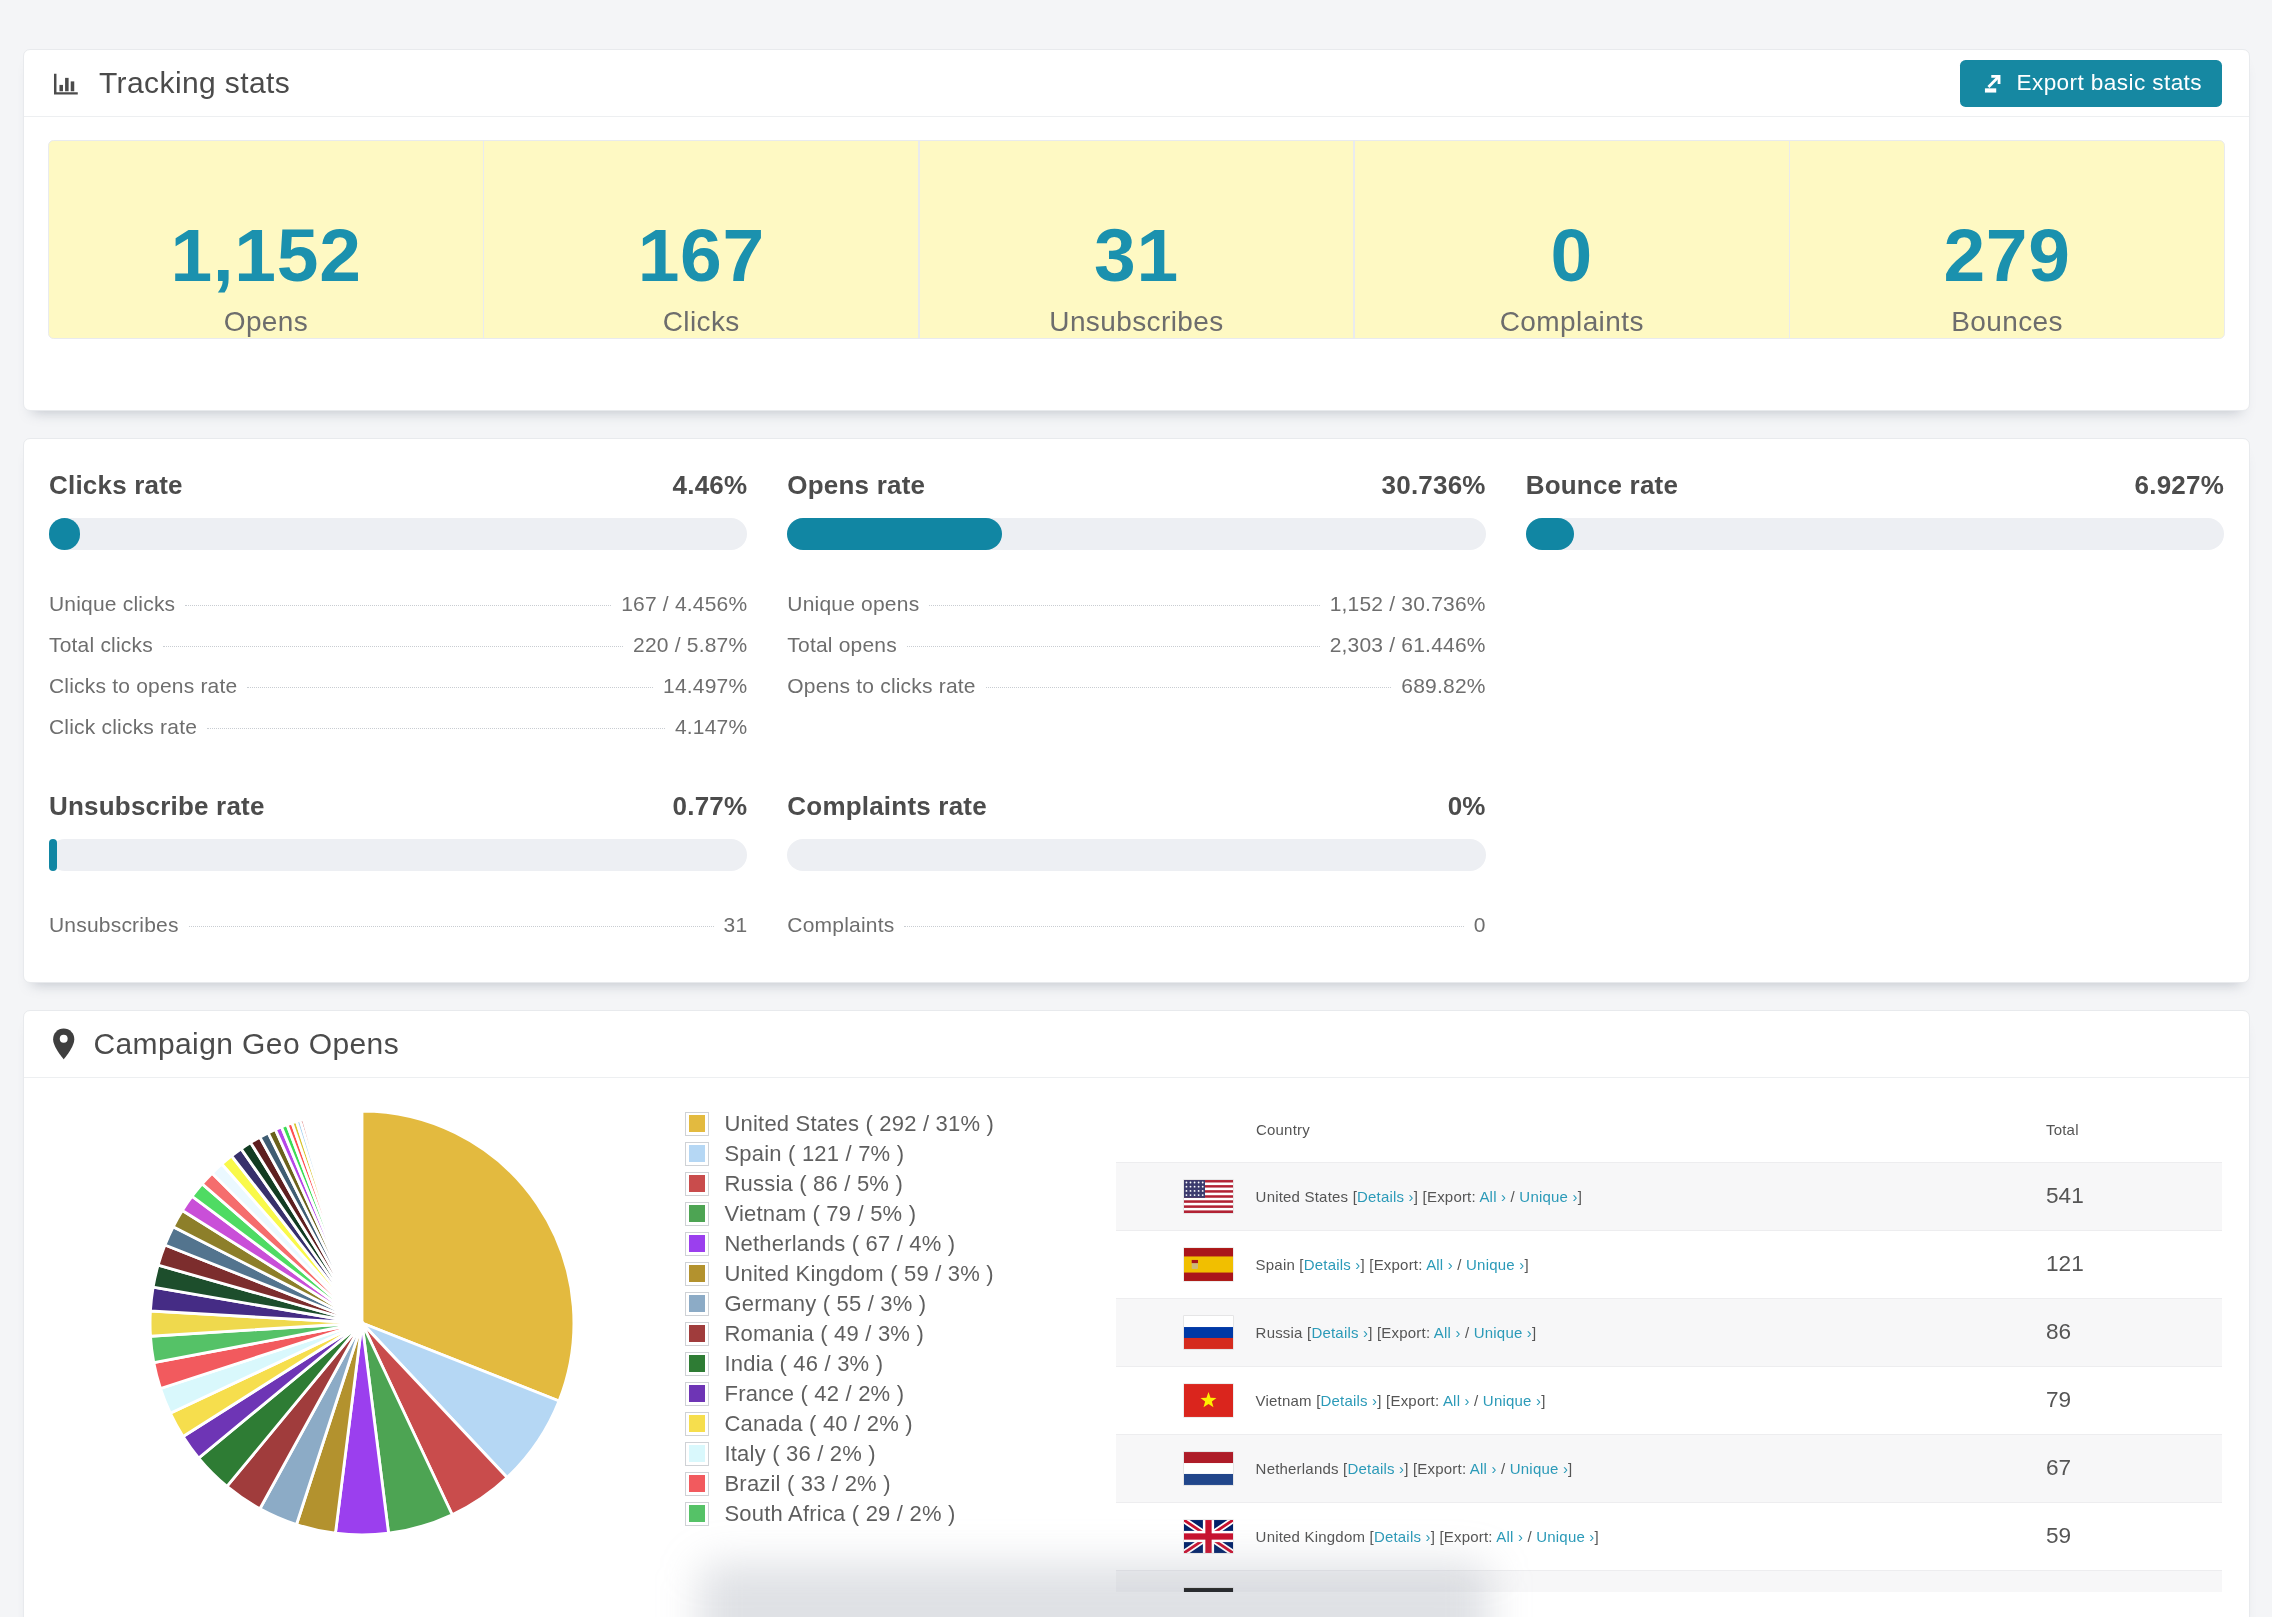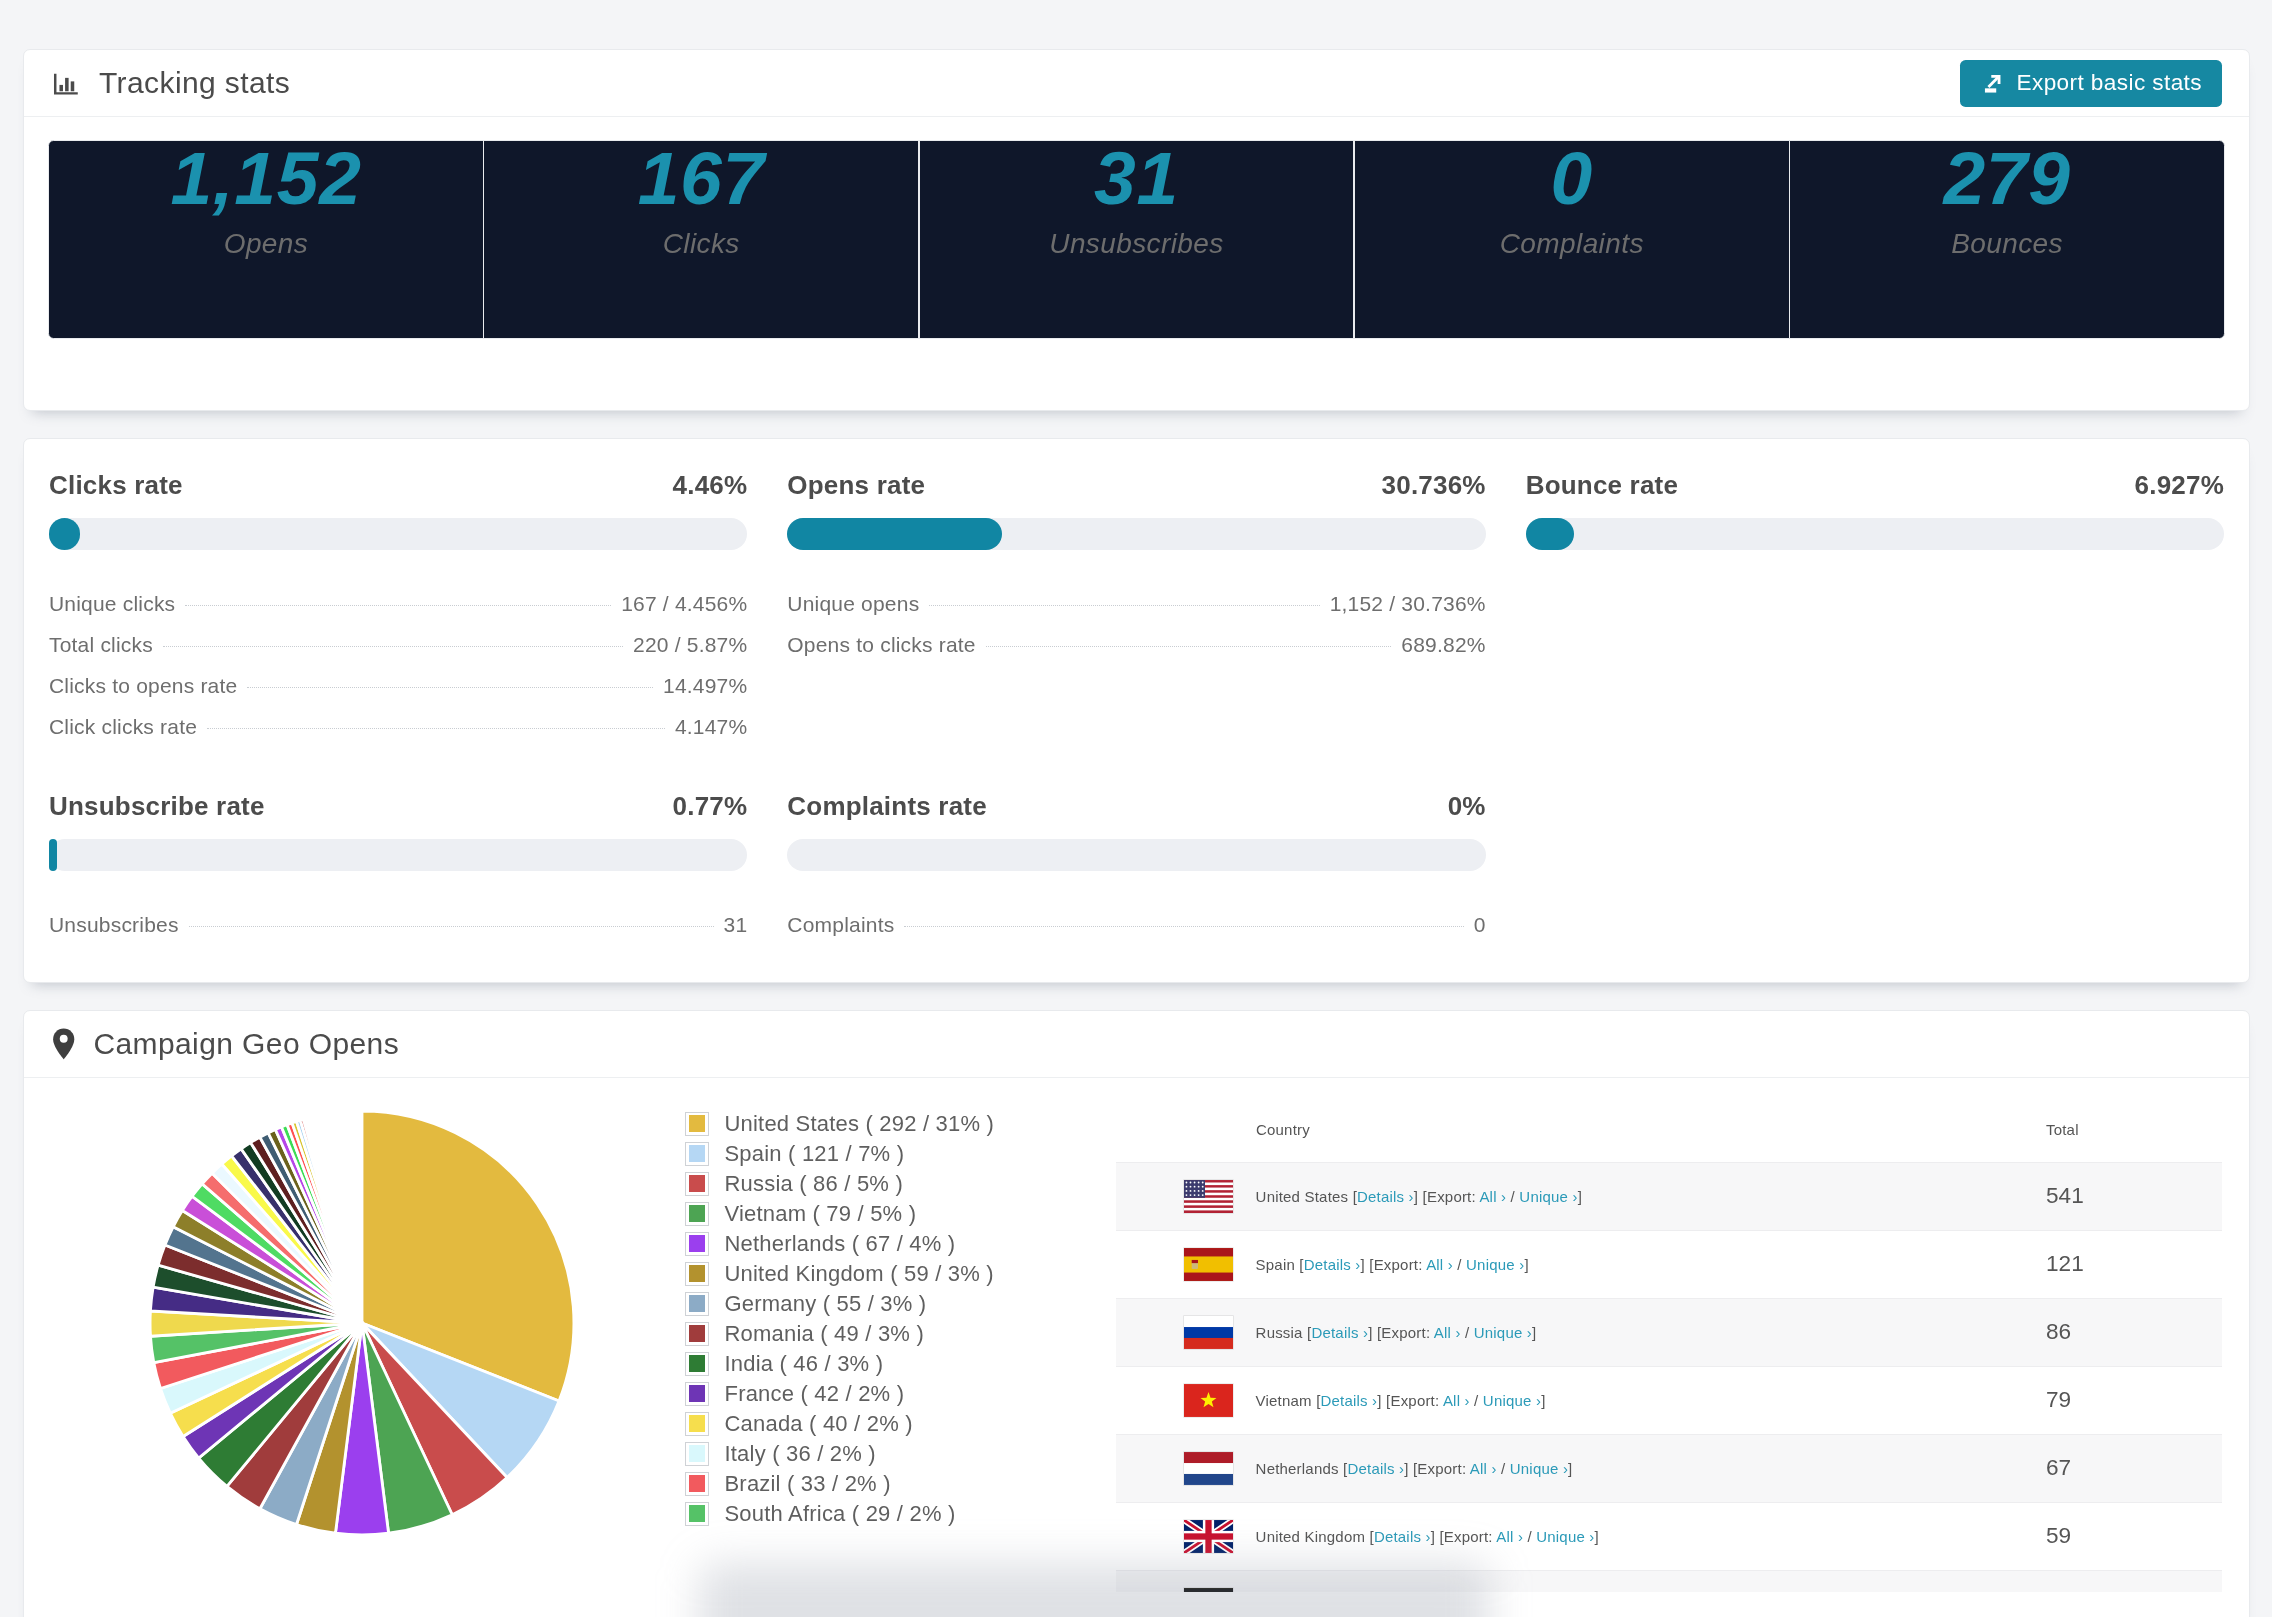--- a/index.html
+++ b/index.html
@@ -29,23 +29,22 @@
     display:flex; align-items:center; gap:11.3px;
     background:#1688a2; color:#fff; border:none; border-radius:5.6px;
     height:47px; padding:0 20px; font-size:22.6px; cursor:pointer;
     font-family:inherit; letter-spacing:0.4px;
   }
 
   
   .summary-row { display:flex; margin:23px 24px 71px; }
   .stat-cell {
     flex:1; border:0.7px solid #e9ebee; margin-left:-0.7px; height:199px;
-    display:flex; flex-direction:column; align-items:center; justify-content:flex-start;
-    background:#0f172a;
-    font-style:italic;
+    display:flex; flex-direction:column; align-items:center; justify-content:flex-end;
+    background:#fef9c3;
   }
   .stat-cell:first-child { margin-left:0; border-top-left-radius:5.6px; border-bottom-left-radius:5.6px; }
   .stat-cell:last-child { border-top-right-radius:5.6px; border-bottom-right-radius:5.6px; }
   .stat-value { font-size:75px; font-weight:700; color:#1b91ae; letter-spacing:0.7px; line-height:1; }
   .stat-label { font-size:28px; color:#6d6d6d; margin-top:12.7px; letter-spacing:0.4px; }
 
   
   .card-rates { padding:31px 25px 28px; }
   .rates-grid { display:grid; grid-template-columns:1fr 1fr 1fr; column-gap:40px; row-gap:35px; }
   .rate-head { display:flex; justify-content:space-between; align-items:baseline; }
@@ -186,20 +185,25 @@
          <span class="rate-value">30.736%</span>
        </div>
        <div class="rate-bar">
          <div class="rate-fill" style="width:30.736%;"></div>
        </div>
        <div class="rate-rows">
             <div class="rate-row">
        <span class="row-label">Unique opens</span>
        <span class="leader"></span>
        <span class="row-val">1,152 / 30.736%</span>
+     </div>
+            <div class="rate-row">
+       <span class="row-label">Total opens</span>
+       <span class="leader"></span>
+       <span class="row-val">2,303 / 61.446%</span>
      </div>
             <div class="rate-row">
        <span class="row-label">Opens to clicks rate</span>
        <span class="leader"></span>
        <span class="row-val">689.82%</span>
      </div>
           </div>
      </div>
         <div class="rate-block">
        <div class="rate-head">

